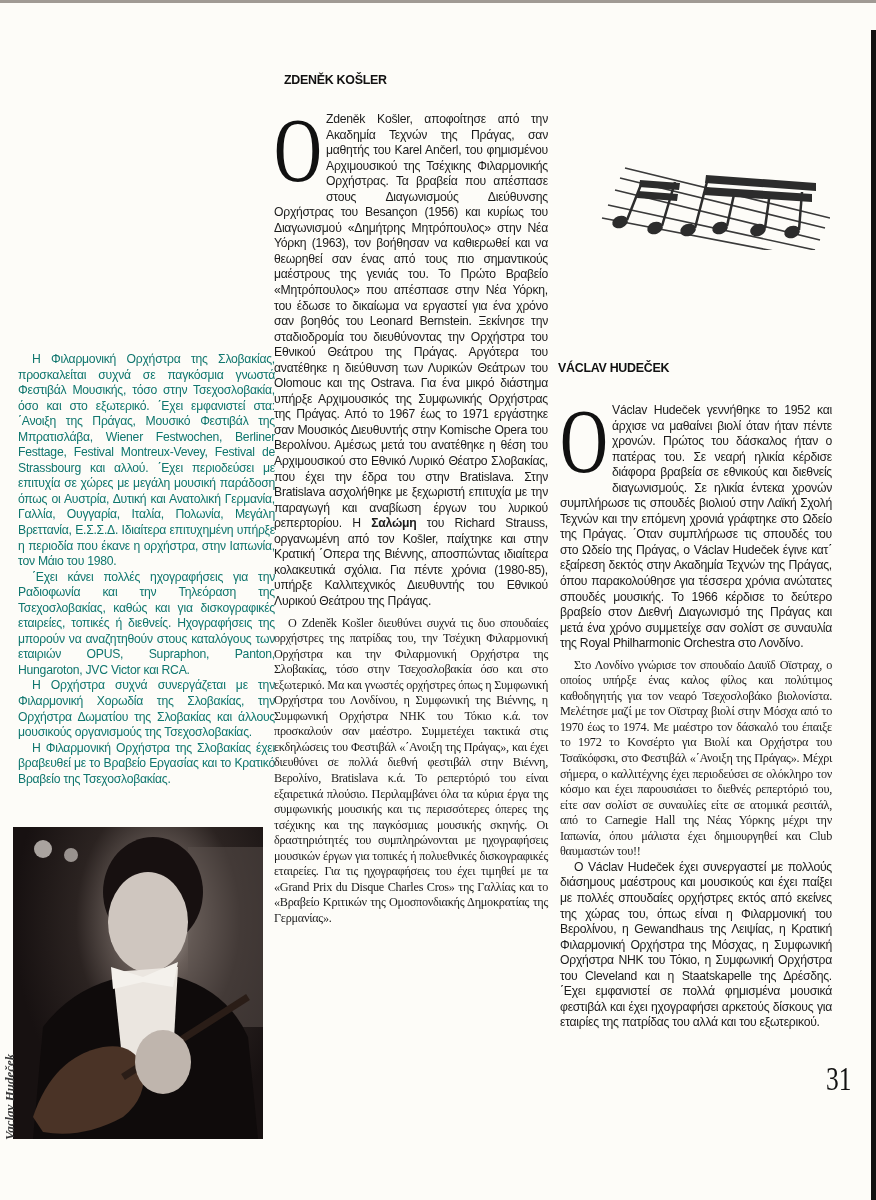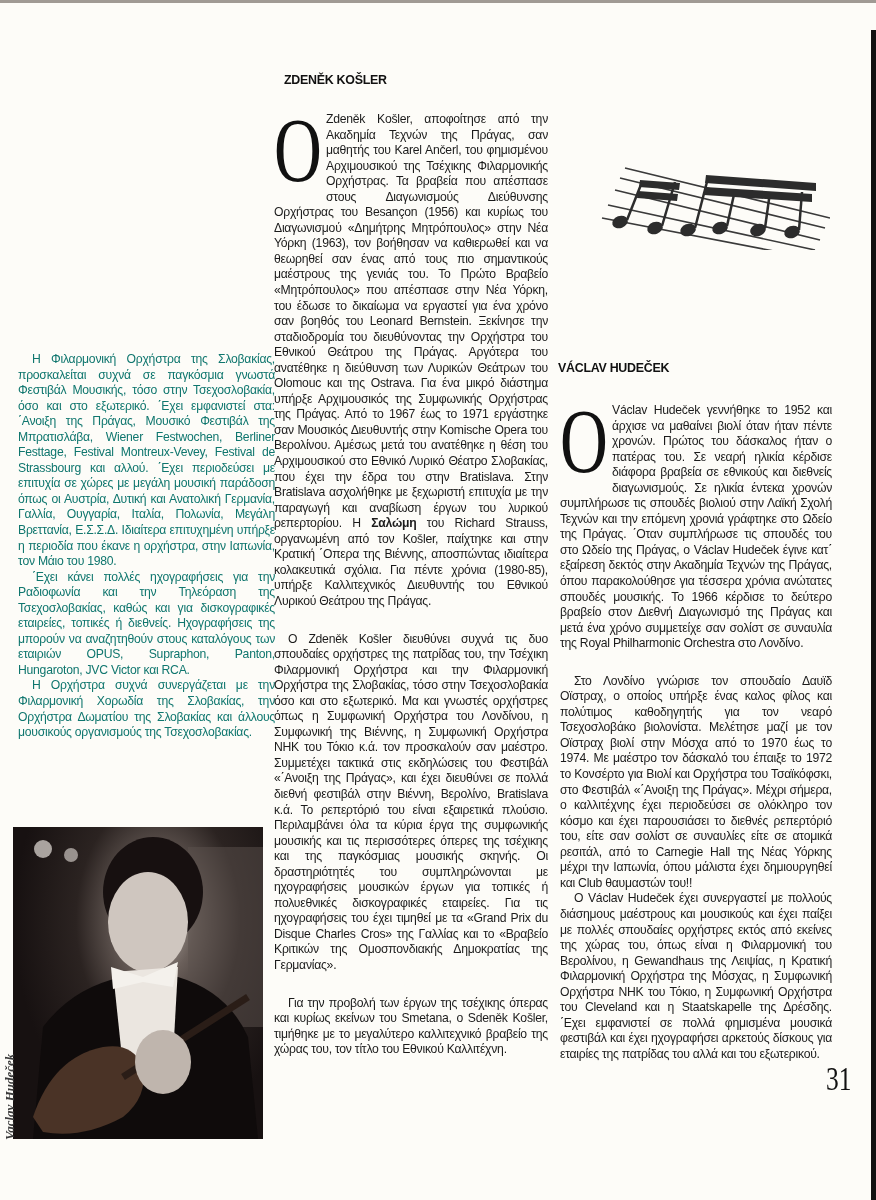--- a/index.html
+++ b/index.html
@@ -7,21 +7,21 @@
     width: 876px; height: 1200px; position: relative; overflow: hidden;
     background: #fdfcf8;
     font-family: "Liberation Sans", sans-serif;
     color: #1b1b1b;
   }
   .edge-top { position: absolute; left: 0; top: 0; width: 876px; height: 3px; background: #a09a94; }
   .edge-right { position: absolute; right: 0; top: 30px; width: 5px; height: 1170px; background: #111; }
   .col { position: absolute; font-size: 12.2px; line-height: 15.55px; text-align: justify; letter-spacing: -0.25px; }
   .col p { margin: 0; text-indent: 14px; }
   .col p.first { text-indent: 0; }
-  .col p.gap { margin-top: 22px; }
+  .col p.gap { margin-top: 6px; font-family: Liberation Serif, serif; }
   #col-left { left: 18px; top: 352px; width: 257px; color: #0f766e; }
   #col-mid { left: 274px; top: 112px; width: 274px; }
   #col-right { left: 560px; top: 403px; width: 272px; }
   .heading { position: absolute; font-weight: bold; font-size: 13.5px; letter-spacing: -0.3px; color: #111; transform: scaleX(0.92); transform-origin: left; }
   #heading-kosler { left: 284px; top: 72px; }
   #heading-hudecek { left: 558px; top: 360px; }
   .dropcap {
     float: left; font-family: "Liberation Serif", serif; font-size: 92px; line-height: 72px;
     height: 76px; margin: 2px 8px 0 0; color: #111; transform: scaleX(0.72); transform-origin: left top;
     width: 44px;
@@ -48,20 +48,21 @@
 </head>
 <body>
 
 <div class="edge-top"></div>
 <div class="edge-right"></div>
 
 <div id="col-left" class="col">
   <p>Η Φιλαρμονική Ορχήστρα της Σλοβακίας, προσκαλείται συχνά σε παγκόσμια γνωστά Φεστιβάλ Μουσικής, τόσο στην Τσεχοσλοβακία, όσο και στο εξωτερικό. ΄Εχει εμφανιστεί στα: ΄Ανοιξη της Πράγας, Μουσικό Φεστιβάλ της Μπρατισλάβα, Wiener Festwochen, Berliner Festtage, Festival Montreux-Vevey, Festival de Strassbourg και αλλού. ΄Εχει περιοδεύσει με επιτυχία σε χώρες με μεγάλη μουσική παράδοση όπως οι Αυστρία, Δυτική και Ανατολική Γερμανία, Γαλλία, Ουγγαρία, Ιταλία, Πολωνία, Μεγάλη Βρεττανία, Ε.Σ.Σ.Δ. Ιδιαίτερα επιτυχημένη υπήρξε η περιοδία που έκανε η ορχήστρα, στην Ιαπωνία, τον Μάιο του 1980.</p>
   <p>΄Εχει κάνει πολλές ηχογραφήσεις για την Ραδιοφωνία και την Τηλεόραση της Τσεχοσλοβακίας, καθώς και για δισκογραφικές εταιρείες, τοπικές ή διεθνείς. Ηχογραφήσεις της μπορούν να αναζητηθούν στους καταλόγους των εταιριών OPUS, Supraphon, Panton, Hungaroton, JVC Victor και RCA.</p>
   <p>Η Ορχήστρα συχνά συνεργάζεται με την Φιλαρμονική Χορωδία της Σλοβακίας, την Ορχήστρα Δωματίου της Σλοβακίας και άλλους μουσικούς οργανισμούς της Τσεχοσλοβακίας.</p>
+  <p>Η Φιλαρμονική Ορχήστρα της Σλοβακίας έχει βραβευθεί με το Βραβείο Εργασίας και το Κρατικό Βραβείο της Τσεχοσλοβακίας.</p>
 </div>
 
 <div id="photo">
   <svg viewBox="0 0 250 312" preserveAspectRatio="none">
     <circle cx="30" cy="22" r="9" fill="#e6e0da" opacity="0.7"></circle>
     <circle cx="58" cy="28" r="7" fill="#e6e0da" opacity="0.6"></circle>
     <rect x="175" y="20" width="75" height="180" fill="#5c524e" opacity="0.5"></rect>
     <ellipse cx="140" cy="65" rx="50" ry="55" fill="#171010"></ellipse>
     <ellipse cx="135" cy="95" rx="40" ry="50" fill="#cfc6bf"></ellipse>
     <path d="M20 312 L30 200 Q60 160 110 150 L165 150 Q215 165 235 210 L245 312 Z" fill="#0f0b0b"></path>
@@ -71,21 +72,20 @@
     <line x1="110" y1="250" x2="235" y2="170" stroke="#2a1d17" stroke-width="7"></line>
     <ellipse cx="150" cy="235" rx="28" ry="32" fill="#bfb5ad"></ellipse>
   </svg>
 </div>
 <div id="caption">Vaclav Hudeček</div>
 
 <div id="heading-kosler" class="heading">ZDENĚK KOŠLER</div>
 <div id="col-mid" class="col">
   <p class="first"><span class="dropcap">O</span><span>Zdeněk Košler, αποφοίτησε από την Ακαδημία Τεχνών της Πράγας, σαν μαθητής του Karel Ančerl, του φημισμένου Αρχιμουσικού της Τσέχικης Φιλαρμονικής Ορχήστρας. Τα βραβεία που απέσπασε στους Διαγωνισμούς Διεύθυνσης Ορχήστρας του Besançon (1956) και κυρίως του Διαγωνισμού «Δημήτρης Μητρόπουλος» στην Νέα Υόρκη (1963), τον βοήθησαν να καθιερωθεί και να θεωρηθεί σαν ένας από τους πιο σημαντικούς μαέστρους της γενιάς του. Το Πρώτο Βραβείο «Μητρόπουλος» που απέσπασε στην Νέα Υόρκη, του έδωσε το δικαίωμα να εργαστεί για ένα χρόνο σαν βοηθός του Leonard Bernstein. Ξεκίνησε την σταδιοδρομία του διευθύνοντας την Ορχήστρα του Εθνικού Θεάτρου της Πράγας. Αργότερα του ανατέθηκε η διεύθυνση των Λυρικών Θεάτρων του Olomouc και της Ostrava. Για ένα μικρό διάστημα υπήρξε Αρχιμουσικός της Συμφωνικής Ορχήστρας της Πράγας. Από το 1967 έως το 1971 εργάστηκε σαν Μουσικός Διευθυντής στην Komische Opera του Βερολίνου. Αμέσως μετά του ανατέθηκε η θέση του Αρχιμουσικού στο Εθνικό Λυρικό Θέατρο Σλοβακίας, που έχει την έδρα του στην Bratislava. Στην Bratislava ασχολήθηκε με ξεχωριστή επιτυχία με την παραγωγή και αναβίωση έργων του λυρικού ρεπερτορίου. Η </span><b class="bold">Σαλώμη</b><span> του Richard Strauss, οργανωμένη από τον Košler, παίχτηκε και στην Κρατική ΄Οπερα της Βιέννης, αποσπώντας ιδιαίτερα κολακευτικά σχόλια. Για πέντε χρόνια (1980-85), υπήρξε Καλλιτεχνικός Διευθυντής του Εθνικού Λυρικού Θεάτρου της Πράγας.</span></p>
   <p class="gap">Ο Zdeněk Košler διευθύνει συχνά τις δυο σπουδαίες ορχήστρες της πατρίδας του, την Τσέχικη Φιλαρμονική Ορχήστρα και την Φιλαρμονική Ορχήστρα της Σλοβακίας, τόσο στην Τσεχοσλοβακία όσο και στο εξωτερικό. Μα και γνωστές ορχήστρες όπως η Συμφωνική Ορχήστρα του Λονδίνου, η Συμφωνική της Βιέννης, η Συμφωνική Ορχήστρα NHK του Τόκιο κ.ά. τον προσκαλούν σαν μαέστρο. Συμμετέχει τακτικά στις εκδηλώσεις του Φεστιβάλ «΄Ανοιξη της Πράγας», και έχει διευθύνει σε πολλά διεθνή φεστιβάλ στην Βιέννη, Βερολίνο, Bratislava κ.ά. Το ρεπερτόριό του είναι εξαιρετικά πλούσιο. Περιλαμβάνει όλα τα κύρια έργα της συμφωνικής μουσικής και τις περισσότερες όπερες της τσέχικης και της παγκόσμιας μουσικής σκηνής. Οι δραστηριότητές του συμπληρώνονται με ηχογραφήσεις μουσικών έργων για τοπικές ή πολυεθνικές δισκογραφικές εταιρείες. Για τις ηχογραφήσεις του έχει τιμηθεί με τα «Grand Prix du Disque Charles Cros» της Γαλλίας και το «Βραβείο Κριτικών της Ομοσπονδιακής Δημοκρατίας της Γερμανίας».</p>
-  <p class="gap">Για την προβολή των έργων της τσέχικης όπερας και κυρίως εκείνων του Smetana, ο Sdeněk Košler, τιμήθηκε με το μεγαλύτερο καλλιτεχνικό βραβείο της χώρας του, τον τίτλο του Εθνικού Καλλιτέχνη.</p>
 </div>
 
 <svg id="music-notes" viewBox="0 0 250 100">
   <g stroke="#3a3a3a" stroke-width="1.6" fill="none">
     <line x1="45" y1="18" x2="250" y2="68"></line>
     <line x1="40" y1="28" x2="245" y2="78"></line>
     <line x1="35" y1="40" x2="240" y2="90"></line>
     <line x1="28" y1="55" x2="235" y2="100"></line>
     <line x1="22" y1="68" x2="230" y2="108"></line>
   </g>

